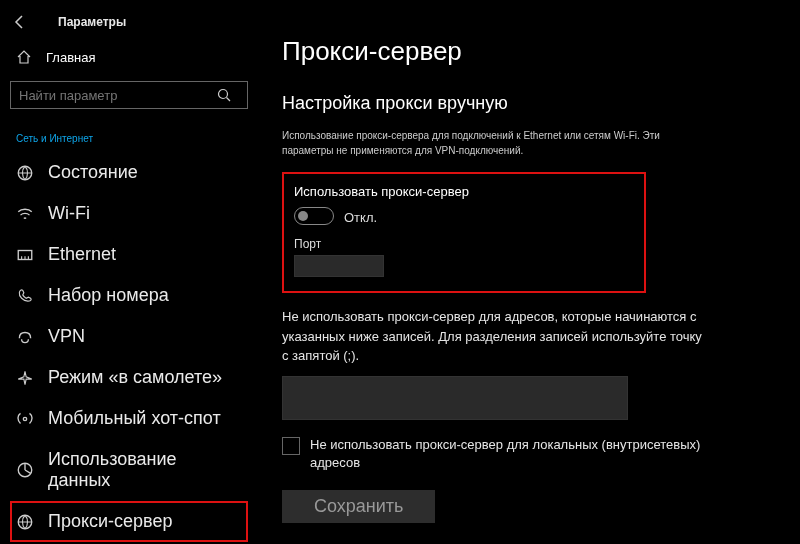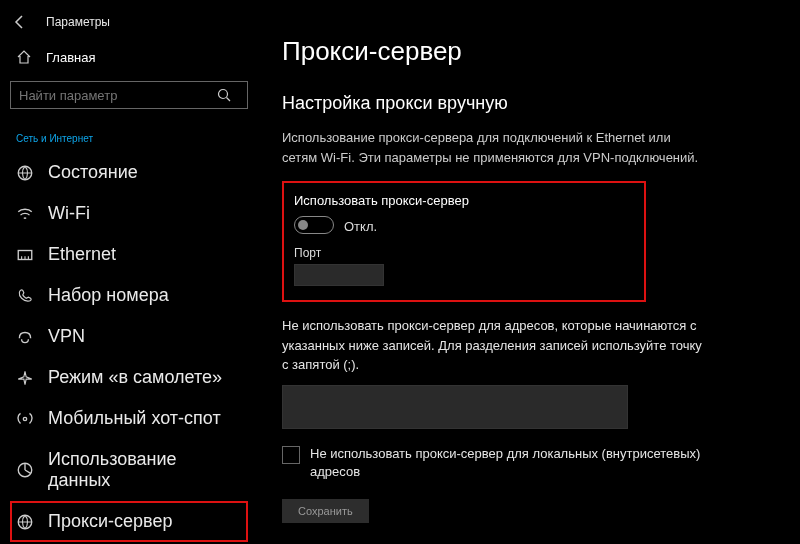--- a/index.html
+++ b/index.html
@@ -13,21 +13,22 @@
     display: flex;
   }
   .sidebar {
     width: 258px;
     padding: 10px 0 0 0;
     display: flex; flex-direction: column;
   }
   .top-row {
     display: flex; align-items: center;
     padding: 4px 12px 10px 12px;
-    gap: 18px;
+    gap: 30px;
+    font-weight: bold;
   }
   .back-arrow { width: 16px; height: 16px; }
   .app-title { font-size: 12px; color: #e8e8e8; }
   .home-row {
     display: flex; gap: 14px;
     padding: 10px 16px 10px 16px;
   }
   .home-icon { width: 16px; height: 14px; }
   .search-wrap { padding: 6px 10px 10px 10px; }
   .search {
@@ -59,21 +60,21 @@
     margin: 0 10px; padding: 10px 6px;
   }
 
   .main {
     flex: 1;
     padding: 36px 24px 10px 24px;
     position: relative;
   }
   .page-title { font-size: 26px; font-weight: 300; margin-bottom: 26px; }
   .section-title { font-size: 18px; font-weight: 400; margin-bottom: 14px; }
-  .section-desc { font-size: 13px; color: #ccc; line-height: 1.5; max-width: 420px; margin-bottom: 14px; }
+  .section-desc { font-size: 10px; color: #ccc; line-height: 1.5; max-width: 420px; margin-bottom: 14px; }
 
   .redbox {
     border: 2px solid #d11;
     padding: 10px 10px 14px 10px;
     max-width: 364px;
     margin-bottom: 14px;
   }
   .toggle-label { font-size: 13px; margin-bottom: 8px; }
   .toggle-row { display: flex; align-items: flex-end; gap: 10px; margin-bottom: 12px; }
   .toggle {
@@ -99,22 +100,22 @@
   .bypass-area {
     width: 346px; height: 44px; background: #2a2a2a; border: 1px solid #333;
     margin-bottom: 16px;
   }
   .checkbox-row { display: flex; align-items: flex-start; gap: 10px; margin-bottom: 18px; max-width: 420px; }
   .checkbox {
     width: 18px; height: 18px; border: 1px solid #666; flex: 0 0 18px; margin-top:1px;
   }
   .checkbox-label { font-size: 13px; color: #e5e5e5; line-height: 1.4; }
   .save-btn {
-    padding: 6px 16px; background: #2d2d2d; color: #999;
-    border: none; font-size: 11px; text-align: center;
+    padding: 6px 32px; background: #2d2d2d; color: #999;
+    border: none; font-size: 18px; text-align: center;
   }
   svg { stroke: #ccc; fill: none; }
 </style>
 </head>
 <body>
 
 <div class="sidebar">
   <div class="top-row">
     <span class="back-arrow">
       <svg viewBox="0 0 16 16">

